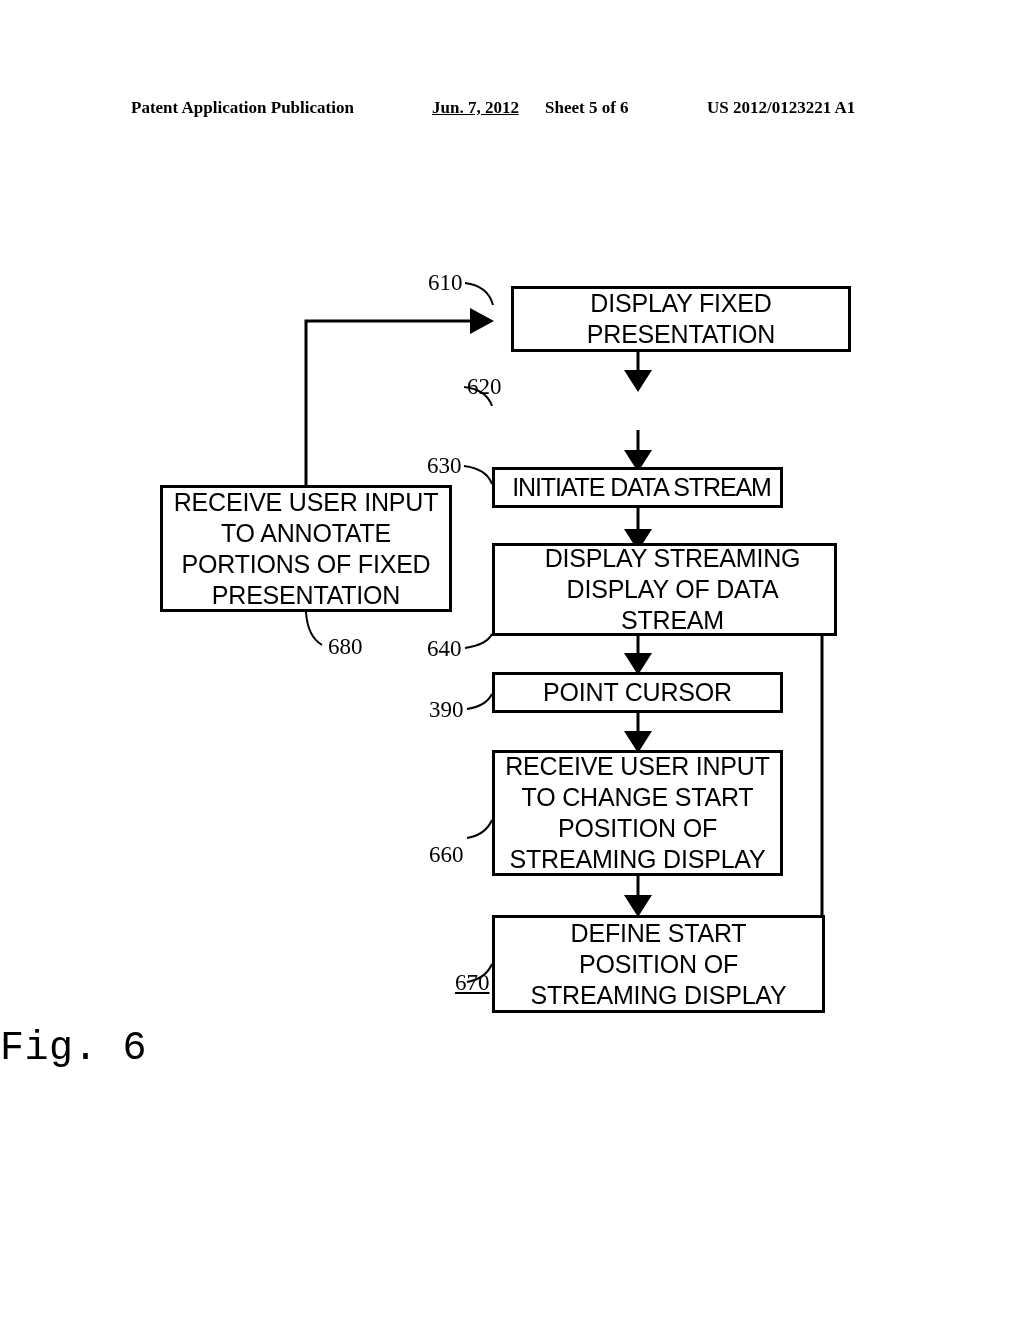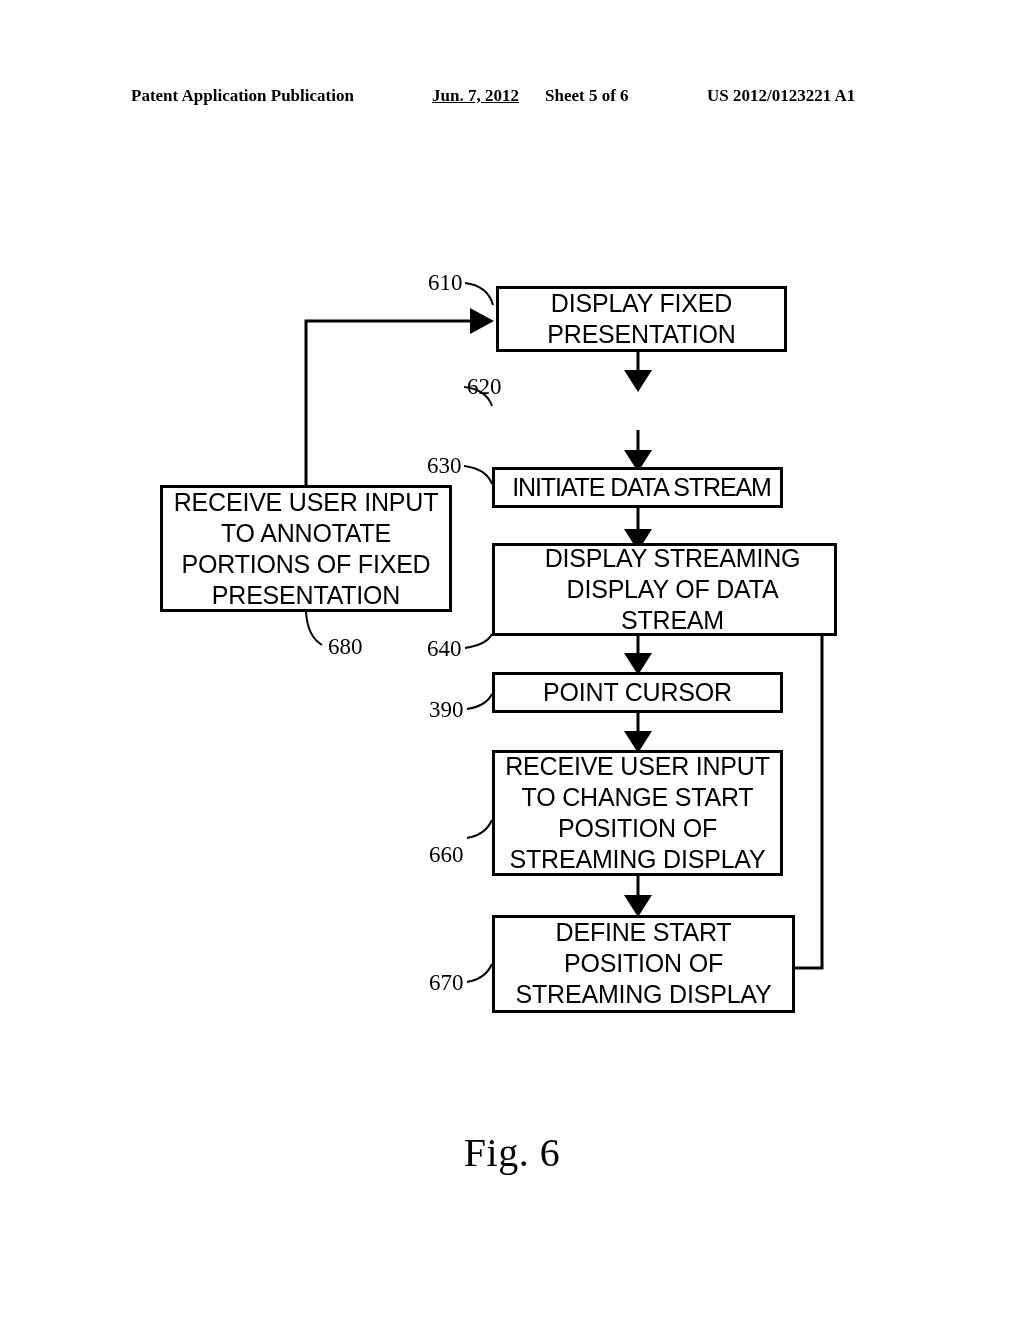--- a/index.html
+++ b/index.html
@@ -13,21 +13,21 @@
     position: relative;
     font-family: "Liberation Sans", sans-serif;
     color: #000000;
     overflow: hidden;
   }
 
   
   #page-header {
     position: absolute;
     left: 0;
-    top: 86px;
+    top: 98px;
     width: 1024px;
     height: 26px;
     font-family: "Liberation Serif", serif;
     font-weight: bold;
     font-size: 17px;
     white-space: nowrap;
   }
   #page-header .hdr-left   { position: absolute; left: 131px; top: 0; }
   #page-header .hdr-date   { position: absolute; left: 432px; top: 0; text-decoration: underline; }
   #page-header .hdr-sheet  { position: absolute; left: 545px; top: 0; }
@@ -80,24 +80,23 @@
     line-height: 23px;
     color: #000000;
     z-index: 4;
     white-space: nowrap;
   }
 
   
   #fig-caption {
     position: absolute;
     left: 0;
-    top: 1129px;
-    width: 1024px;
-    text-align: center;
-    font-family: Liberation Serif, serif;
+    top: 1026px;
+    width: 1024px;
+    font-family: Liberation Mono, monospace;
     font-size: 40px;
     letter-spacing: 0.5px;
   }
 </style>
 </head>
 <body>
 
 <div id="page-header">
   <span class="hdr-left">Patent Application Publication</span>
   <span class="hdr-date">Jun. 7, 2012</span>
@@ -146,21 +145,21 @@
       <path d="M 464 387 C 481 389, 489 397, 492 406"></path>
       <path d="M 464 466 C 481 468, 489 476, 492 484"></path>
       <path d="M 465 648 C 478 646, 488 642, 492 634"></path>
       <path d="M 467 709 C 480 707, 488 702, 492 694"></path>
       <path d="M 467 838 C 479 836, 488 829, 492 820"></path>
       <path d="M 467 982 C 479 980, 488 973, 492 964"></path>
       <path d="M 306 612 C 307 628, 312 639, 322 645"></path>
     </g>
   </svg>
 
-  <div class="node" style="left:496px; top:286px; width:291px; height:66px;">
+  <div class="node" style="left:511px; top:286px; width:340px; height:66px;">
     <span>DISPLAY FIXED
 PRESENTATION</span>
   </div>
   <div class="ref" style="left:428px; top:271px;">610</div>
 
   <div class="ref" style="left:427px; top:375px;margin-left:40px;">620</div>
 
   <div class="node tight" style="left:492px; top:467px; width:291px; height:41px;">
     <span>INITIATE DATA STREAM</span>
   </div>
@@ -179,26 +178,26 @@
   <div class="ref" style="left:429px; top:698px;">390</div>
 
   <div class="node" style="left:492px; top:750px; width:291px; height:126px;">
     <span>RECEIVE USER INPUT
 TO CHANGE START
 POSITION OF
 STREAMING DISPLAY</span>
   </div>
   <div class="ref" style="left:429px; top:827px;margin-top:16px;">660</div>
 
-  <div class="node" style="left:492px; top:915px; width:303px; height:98px;align-items:flex-end;">
+  <div class="node" style="left:492px; top:915px; width:333px; height:98px;">
     <span>DEFINE START
 POSITION OF
 STREAMING DISPLAY</span>
   </div>
-  <div class="ref" style="left:429px; top:971px;">670</div>
+  <div class="ref" style="left:455px; top:971px;text-decoration:underline;">670</div>
 
   <div class="node" style="left:160px; top:485px; width:292px; height:127px;">
     <span>RECEIVE USER INPUT
 TO ANNOTATE
 PORTIONS OF FIXED
 PRESENTATION</span>
   </div>
   <div class="ref" style="left:328px; top:635px;">680</div>
 
 </div>

